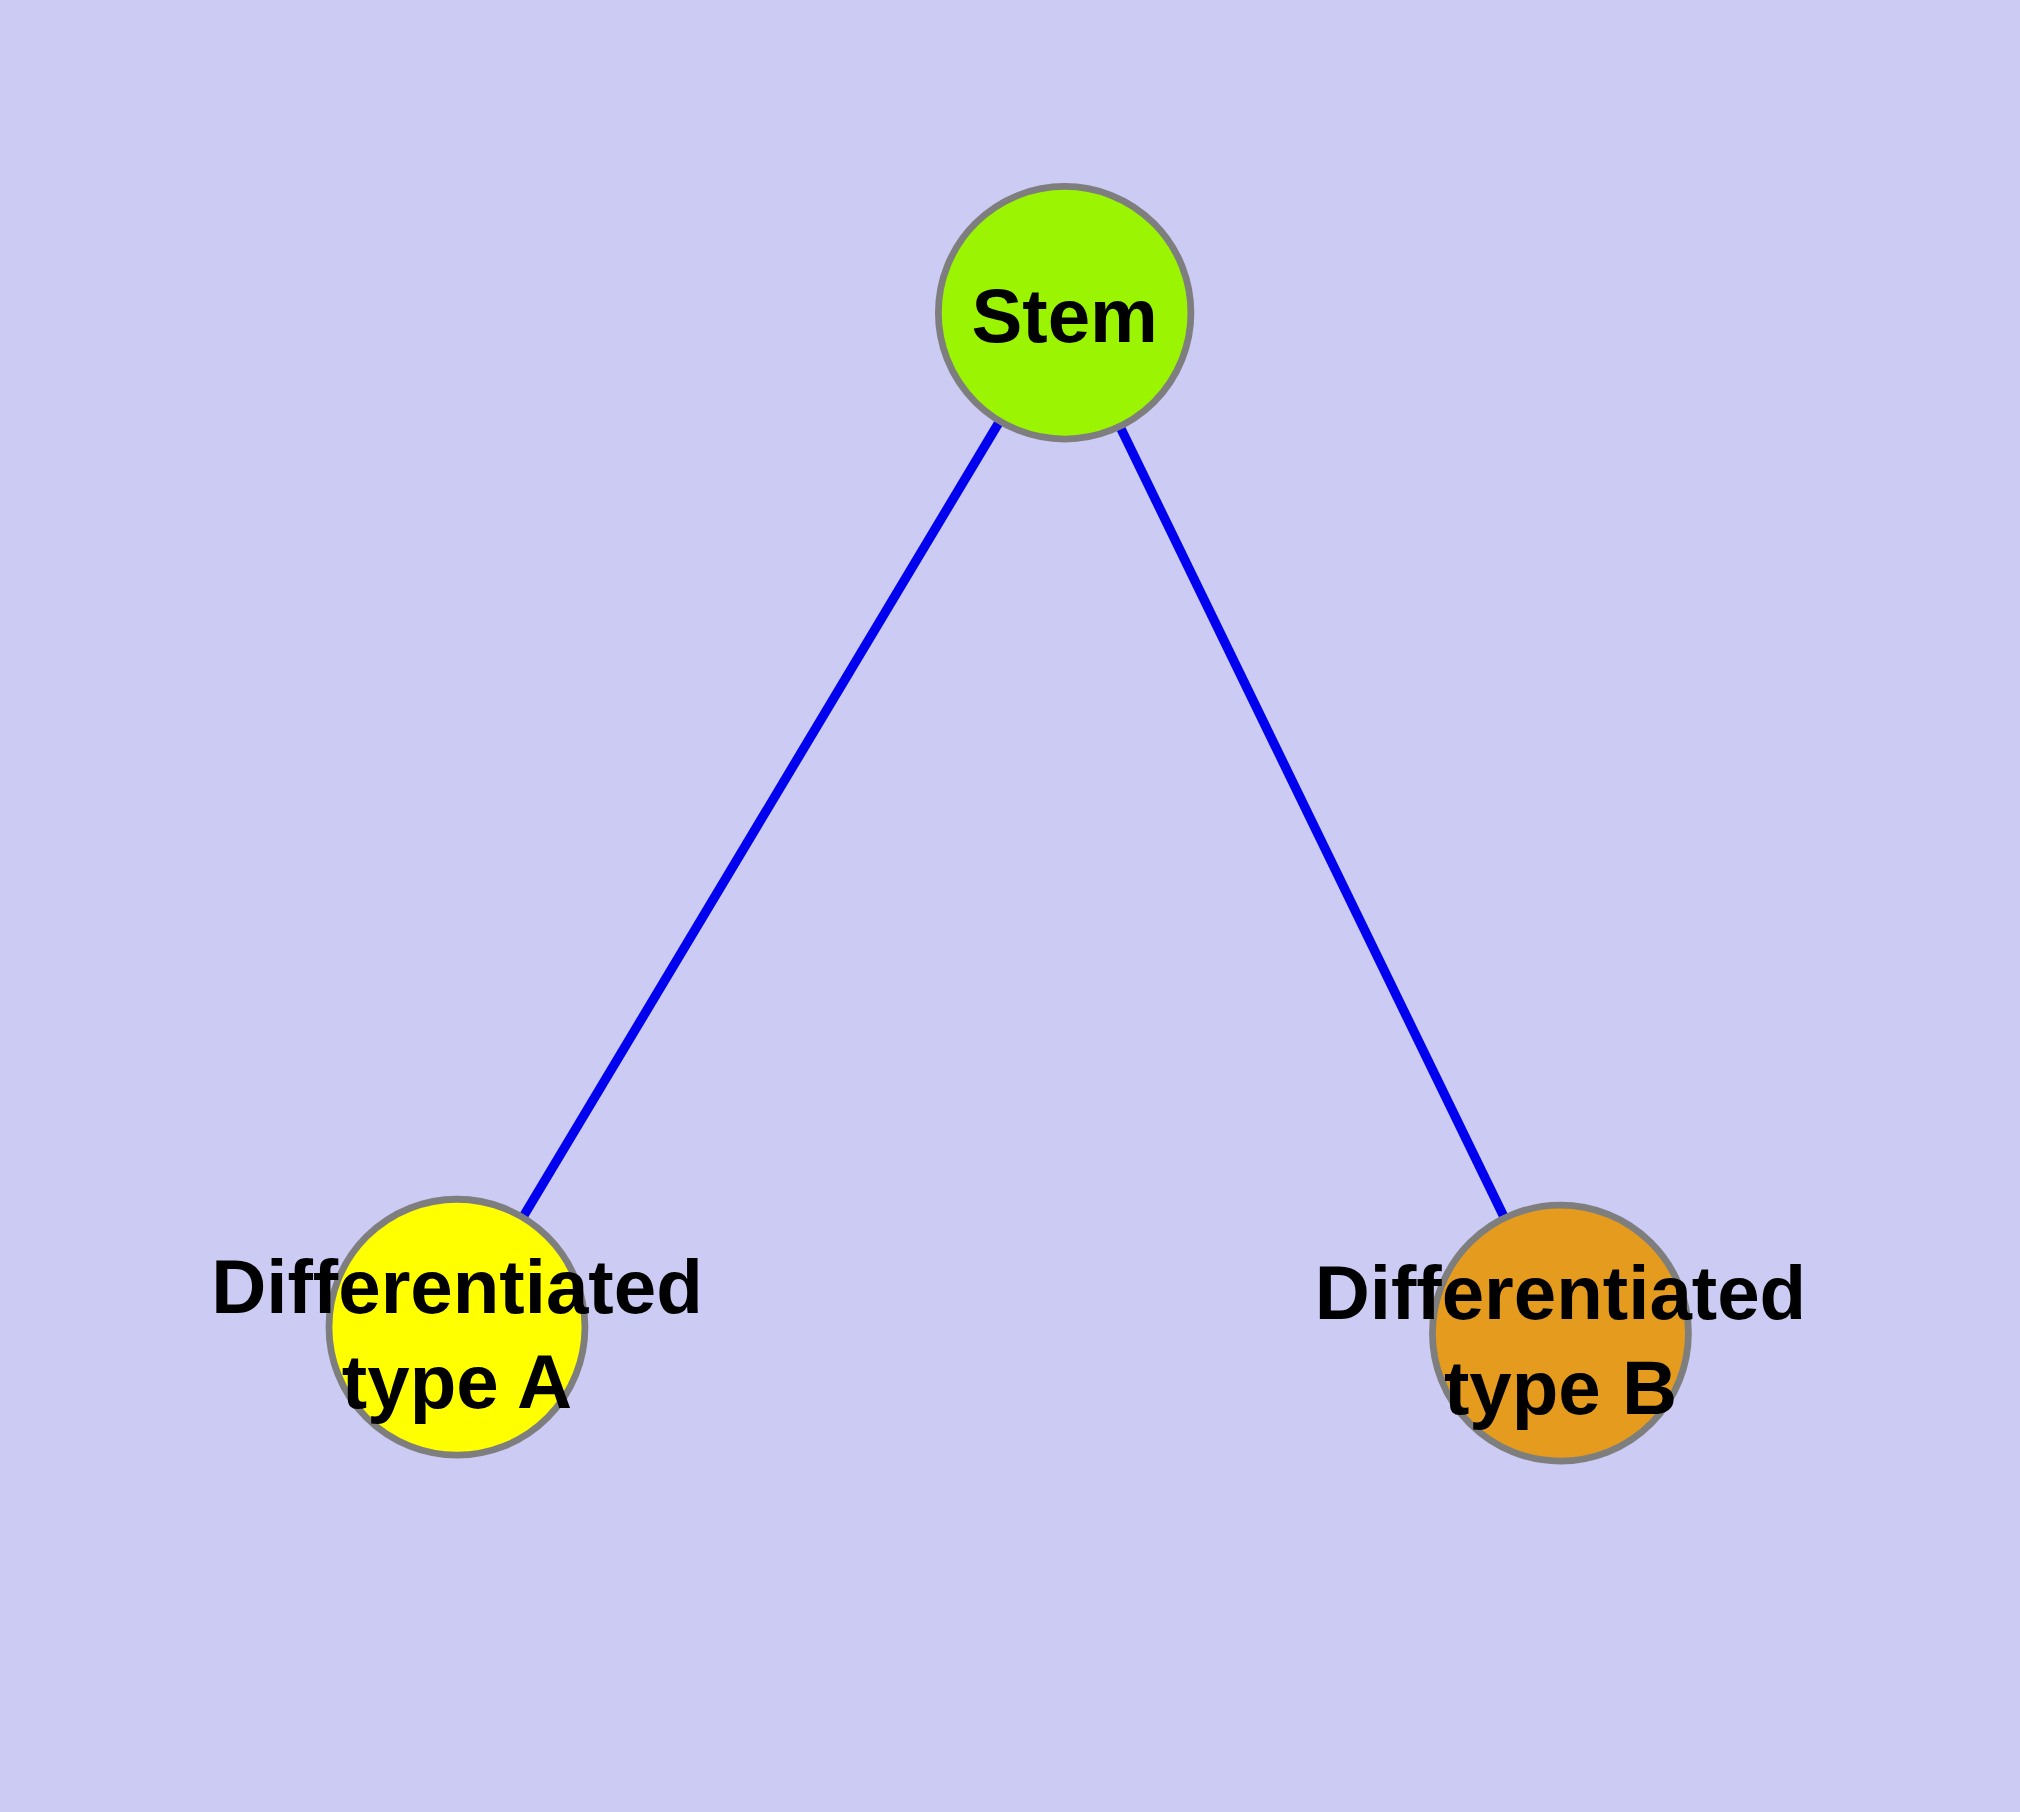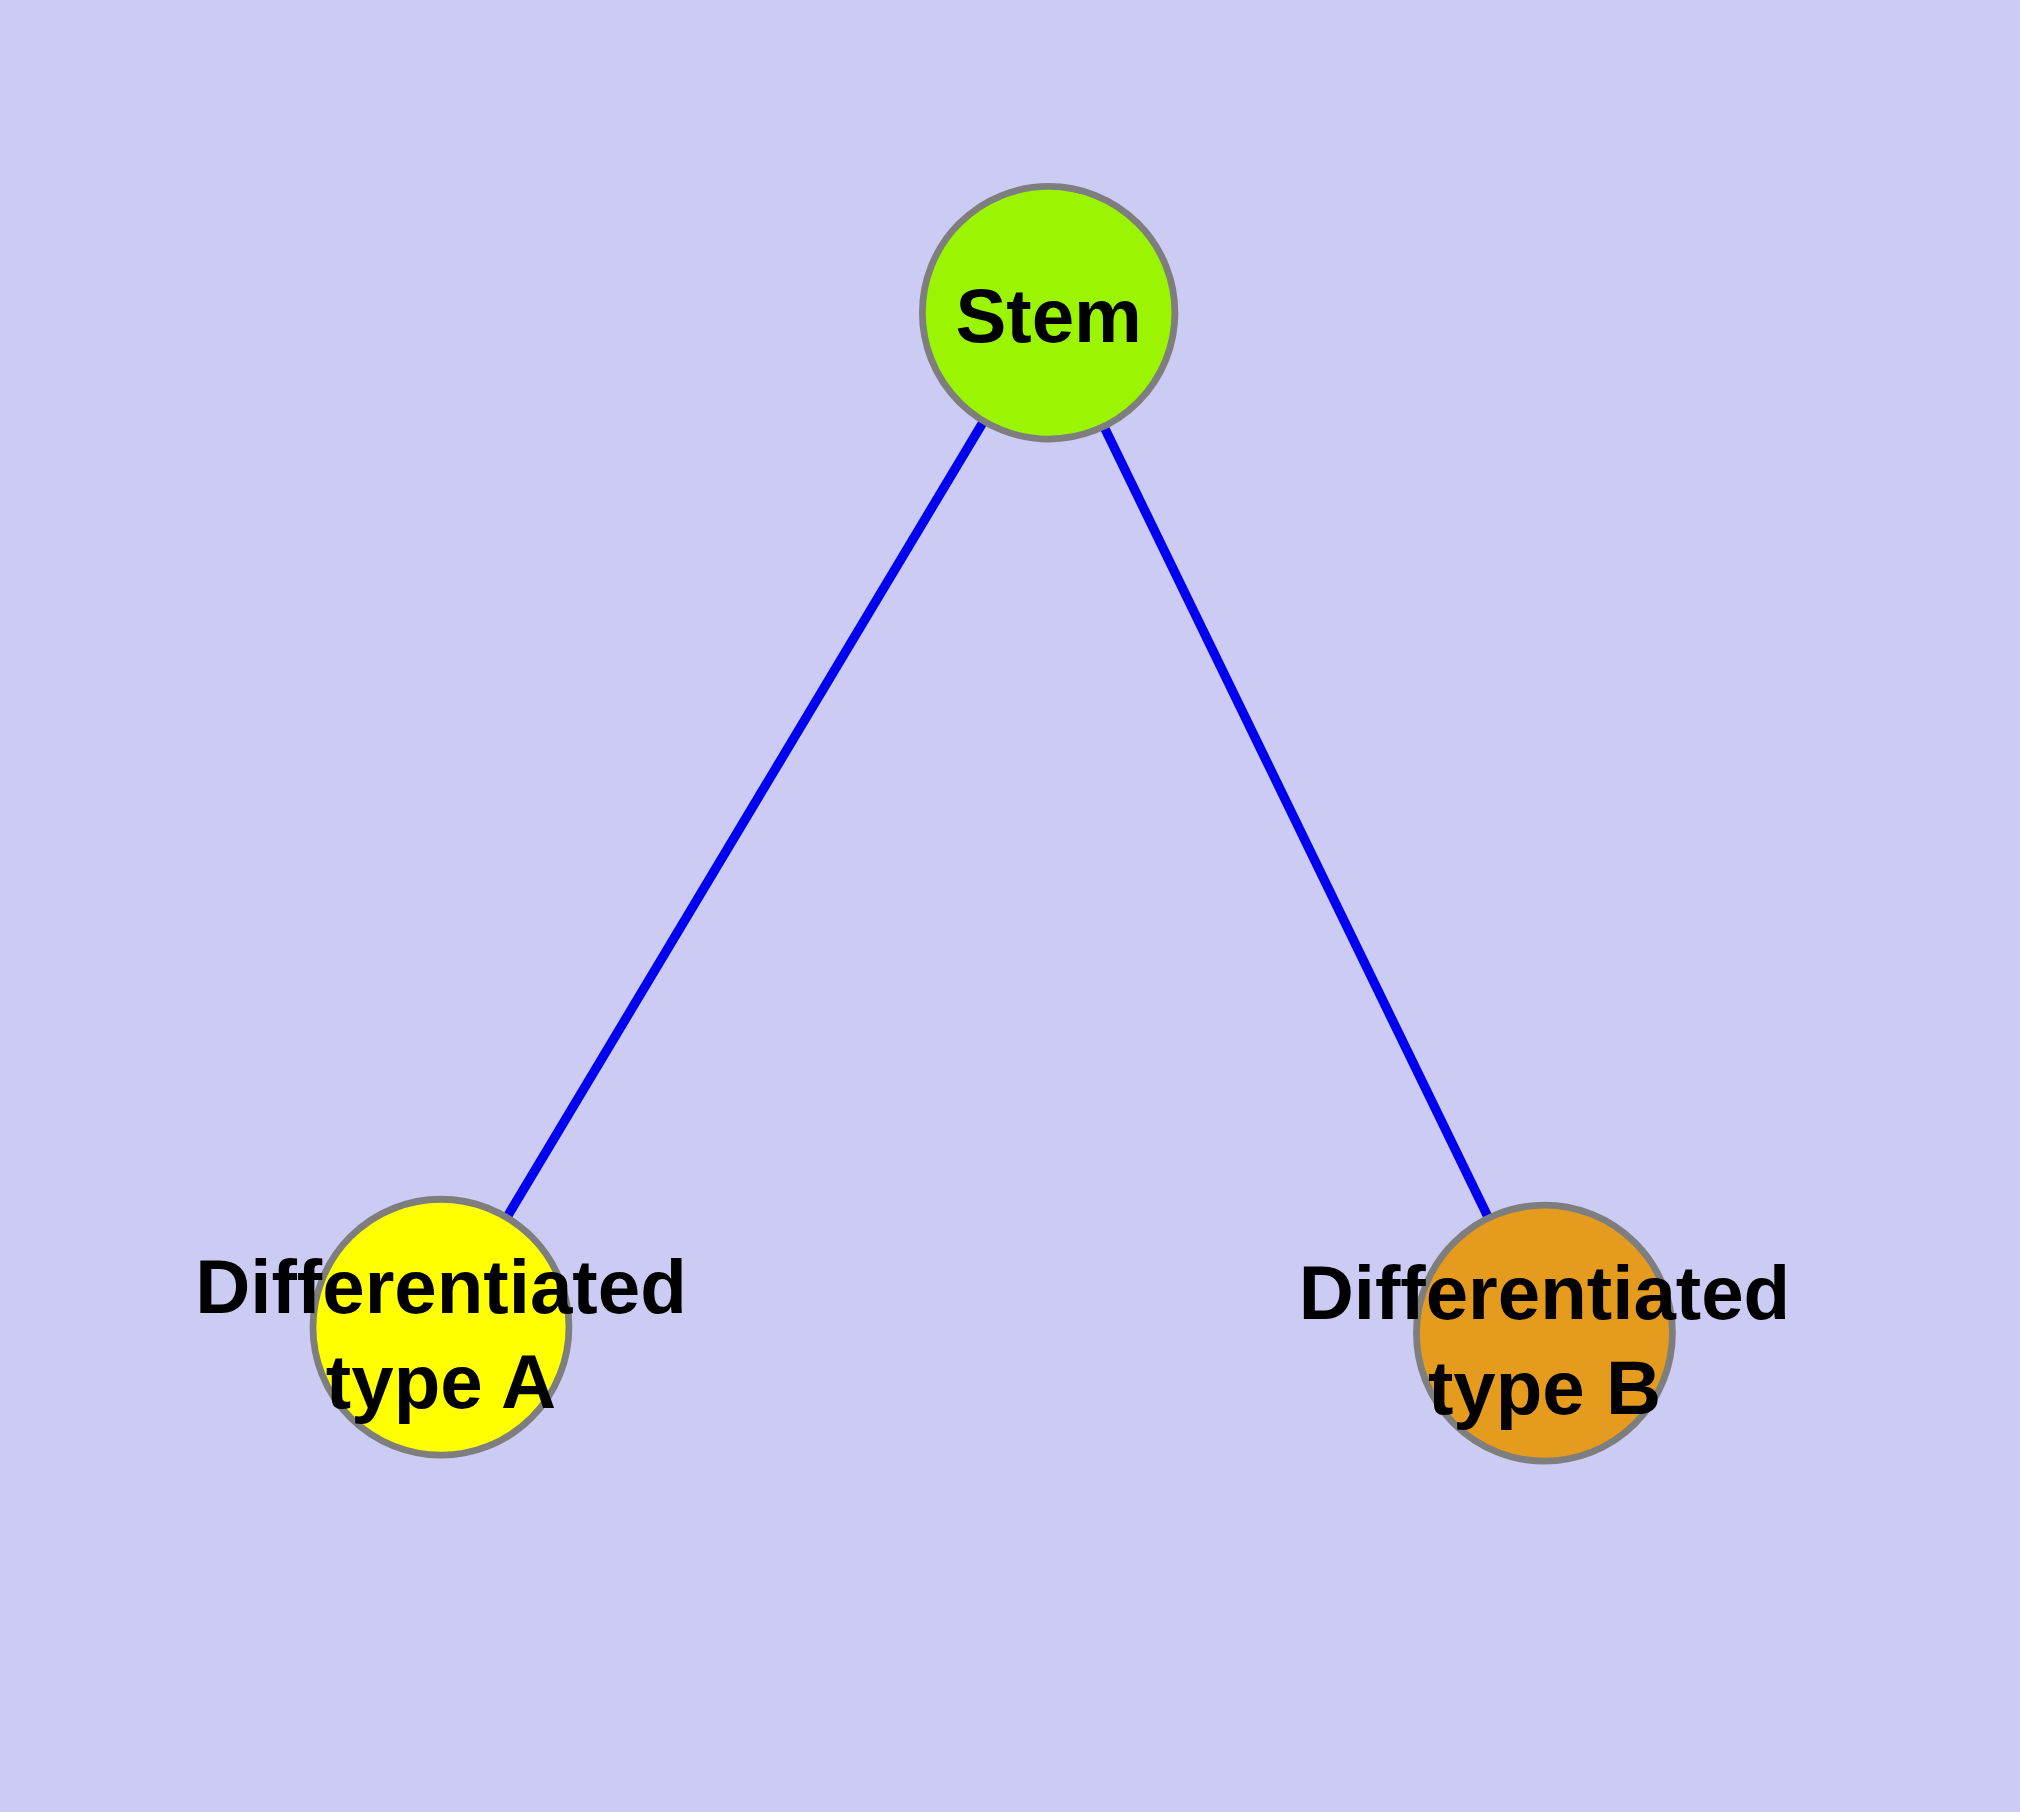--- a/index.html
+++ b/index.html
@@ -5,20 +5,21 @@
   html, body {
     margin: 0;
     padding: 0;
     background: #CBCBF4;
   }
   .canvas {
     position: relative;
     width: 1817px;
     height: 1812px;
     overflow: hidden;
+    margin-left: 16px;
   }
   svg { display: block; }
   .node-label {
     font-family: "Liberation Sans", sans-serif;
     font-weight: 700;
     font-size: 90px;
     text-anchor: middle;
   }
   .edge {
     stroke-width: 11;

